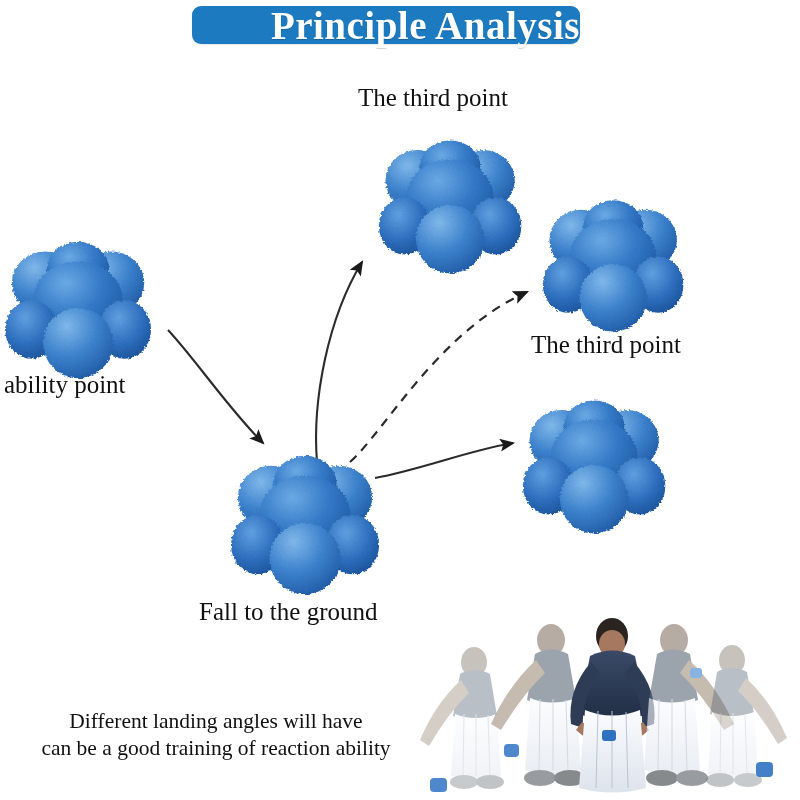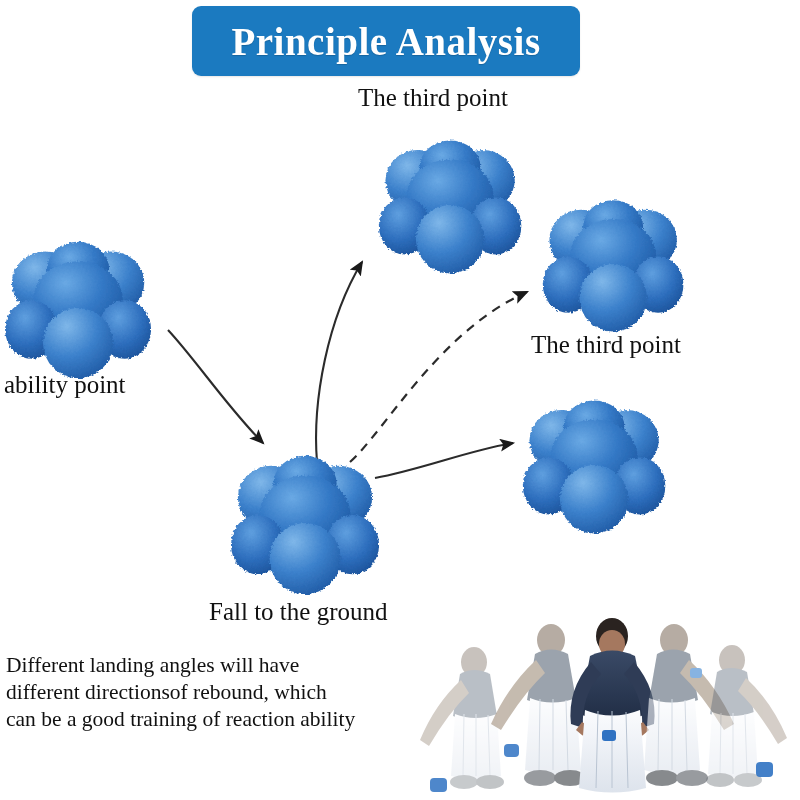--- a/index.html
+++ b/index.html
@@ -16,26 +16,26 @@
     overflow: hidden;
     font-family: "Liberation Serif", "DejaVu Serif", serif;
   }
 
   
   #title-banner {
     position: absolute;
     left: 192px;
     top: 6px;
     width: 388px;
-    height: 70px;
+    height: 38px;
     background: #1b7ac0;
     border-radius: 9px;
     display: flex;
     align-items: center;
-    justify-content: center;
+    justify-content: flex-end;
     box-shadow: 0 1px 2px rgba(0,0,0,0.10);
   }
   #title-text {
     color: #ffffff;
     font-size: 39px;
     font-weight: bold;
     letter-spacing: 0.5px;
     line-height: 1;
     text-shadow: 0 1px 1px rgba(0,0,0,0.18);
     white-space: nowrap;
@@ -46,30 +46,31 @@
     position: absolute;
     color: #111111;
     font-size: 25px;
     line-height: 1.12;
     white-space: nowrap;
   }
   #label-second  { left: 358px; top: 84px; }
   #label-third   { left: 531px; top: 331px; font-family: Liberation Serif, serif; }
   #label-first   { left: 518px; top: 535px; }
   #label-start   { left: 4px;   top: 371px; }
-  #label-fall    { left: 209px; top: 598px; }
+  #label-fall    { left: 199px; top: 598px; }
 
   #caption {
     position: absolute;
     left: 6px;
-    top: 652px;
+    top: 708px;
     width: 420px;
     color: #111111;
     font-size: 21.5px;
     line-height: 1.26;
+    text-align: center;
   }
   #caption div { white-space: nowrap; }
 
   
   .ball {
     position: absolute;
   }
   .ball svg { display: block; width: 100%; height: 100%; }
 
   #ball-start  { left: 2px;   top: 236px; width: 156px; height: 146px; }
@@ -214,21 +215,20 @@
     </svg>
   </div>
 
   <div class="label" id="label-second">The third point</div>
   <div class="label" id="label-third">The third point</div>
   <div class="label" id="label-start">ability point</div>
   <div class="label" id="label-fall">Fall to the ground</div>
 
   <div id="caption">
     <div>Different landing angles will have</div>
-    <div>different directionsof rebound, which</div>
     <div>can be a good training of reaction ability</div>
   </div>
 
   <div id="photo-inset">
     <svg viewBox="0 0 388 198">
       <defs>
         <linearGradient id="shirtG" x1="0" y1="0" x2="0" y2="1">
           <stop offset="0%" stop-color="#3a4a66"></stop>
           <stop offset="100%" stop-color="#202d45"></stop>
         </linearGradient>

